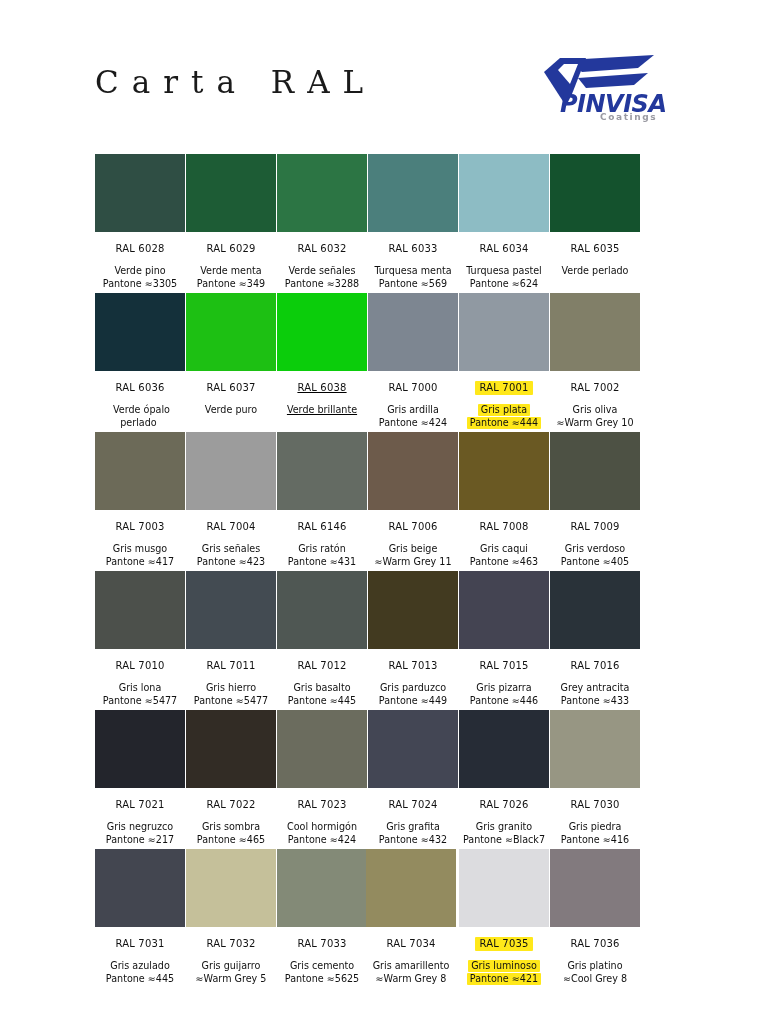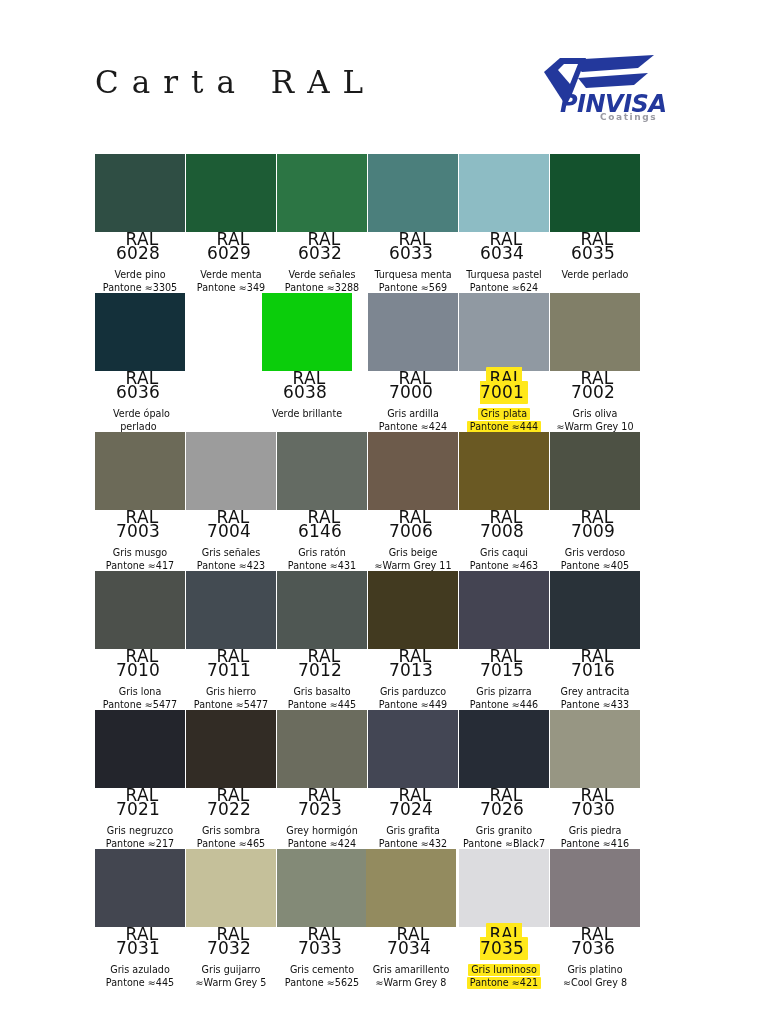--- a/index.html
+++ b/index.html
@@ -101,24 +101,24 @@
     top: 0;
     width: 90px;
     height: 139px;
   }
   .swatch {
     width: 90px;
     height: 78px;
     display: block;
   }
   .code {
-    margin-top: 0;
+    margin-top: 10px;
     text-align: center;
     font-family: "DejaVu Sans", sans-serif;
-    font-size: 17px;
+    font-size: 10px;
     color: #111111;
     letter-spacing: 0.2px;
     line-height: 14px;
   }
   .code > span {
     padding: 1px 4px 2px 4px;
     border-radius: 1px;
   }
   .desc {
     margin-top: 9px;
@@ -191,21 +191,26 @@
           <div class="code"><span>RAL 6035</span></div>
           <div class="desc"><span>Verde perlado</span></div>
         </div>
       </div>
       <div class="grid-row">
         <div class="cell" style="left: 0px;">
           <div class="swatch" style="background: rgb(20, 48, 58);"></div>
           <div class="code"><span>RAL 6036</span></div>
           <div class="desc"><span>Verde ópalo perlado</span></div>
         </div>
-        <div class="cell" style="left: 167px;">
+        <div class="cell" style="left: 91px;">
+          <div class="swatch" style="background: rgb(29, 192, 19);"></div>
+          <div class="code"><span>RAL 6037</span></div>
+          <div class="desc"><span>Verde puro</span></div>
+        </div>
+        <div class="cell" style="left: 182px; text-decoration: underline;">
           <div class="swatch" style="background: rgb(11, 205, 11);"></div>
           <div class="code"><span>RAL 6038</span></div>
           <div class="desc"><span>Verde brillante</span></div>
         </div>
         <div class="cell" style="left: 273px;">
           <div class="swatch" style="background: rgb(125, 134, 145);"></div>
           <div class="code"><span>RAL 7000</span></div>
           <div class="desc"><span>Gris ardilla</span><br><span>Pantone ≈424</span></div>
         </div>
         <div class="cell" style="left: 364px;">
@@ -290,21 +295,21 @@
           <div class="desc"><span>Gris negruzco</span><br><span>Pantone ≈217</span></div>
         </div>
         <div class="cell" style="left: 91px;">
           <div class="swatch" style="background: rgb(50, 44, 37);"></div>
           <div class="code"><span>RAL 7022</span></div>
           <div class="desc"><span>Gris sombra</span><br><span>Pantone ≈465</span></div>
         </div>
         <div class="cell" style="left: 182px;">
           <div class="swatch" style="background: rgb(107, 108, 94);"></div>
           <div class="code"><span>RAL 7023</span></div>
-          <div class="desc"><span>Grey hormigón</span><br><span>Pantone ≈424</span></div>
+          <div class="desc"><span>Cool hormigón</span><br><span>Pantone ≈424</span></div>
         </div>
         <div class="cell" style="left: 273px;">
           <div class="swatch" style="background: rgb(67, 70, 84);"></div>
           <div class="code"><span>RAL 7024</span></div>
           <div class="desc"><span>Gris grafita</span><br><span>Pantone ≈432</span></div>
         </div>
         <div class="cell" style="left: 364px;">
           <div class="swatch" style="background: rgb(38, 44, 54);"></div>
           <div class="code"><span>RAL 7026</span></div>
           <div class="desc"><span>Gris granito</span><br><span>Pantone ≈Black7</span></div>

